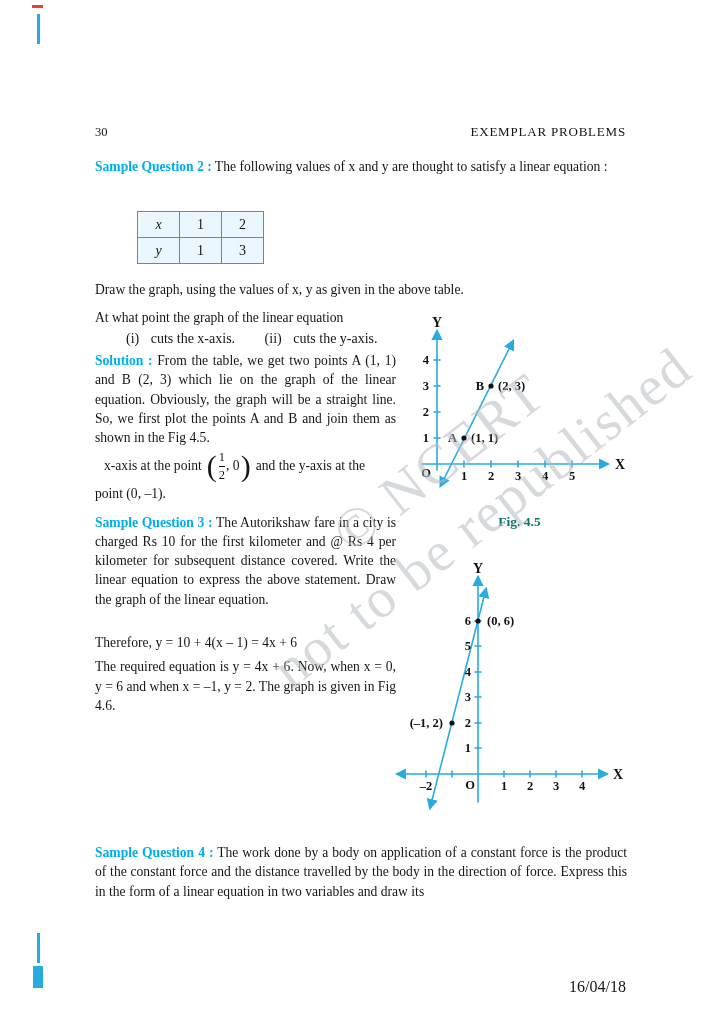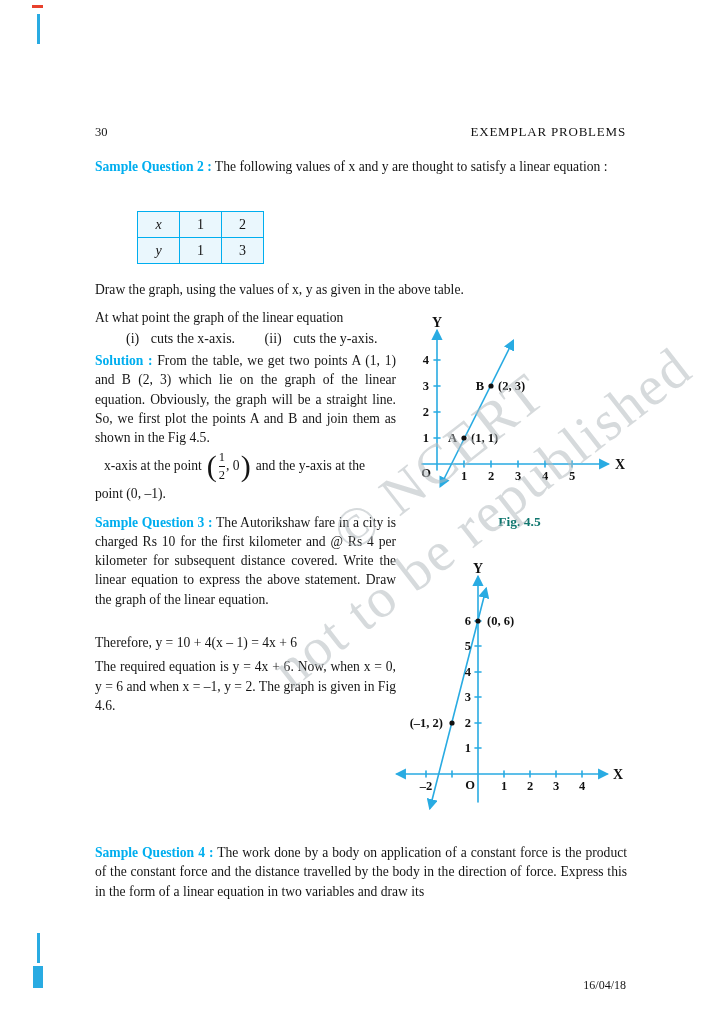--- a/index.html
+++ b/index.html
@@ -51,21 +51,21 @@
   .watermark { left:140px; top:420px; width:640px; transform:rotate(-38deg);
                text-align:center; color:#b5bcc0; opacity:0.55; z-index:40;
                font-size:56px; letter-spacing:2px; line-height:1.25; pointer-events:none; }
 
   
   .mark-red    { left:32px; top:5px;   width:11px; height:3px;  background:#e8412c; }
   .mark-cyan-t { left:37px; top:14px;  width:3px;  height:30px; background:#29ABE2; }
   .mark-cyan-b { left:37px; top:933px; width:3px;  height:30px; background:#29ABE2; }
   .mark-bar-b  { left:33px; top:966px; width:10px; height:22px; background:#29ABE2; }
 
-  .footer { left:95px; top:978px; width:531px; text-align:right; font-size:12px; }
+  .footer { left:95px; top:978px; width:531px; text-align:right; font-size:16px; }
 </style>
 </head>
 <body>
 
 <div class="page">
 
   <div class="abs mark-red"></div>
   <div class="abs mark-cyan-t"></div>
   <div class="abs mark-cyan-b"></div>
   <div class="abs mark-bar-b"></div>

